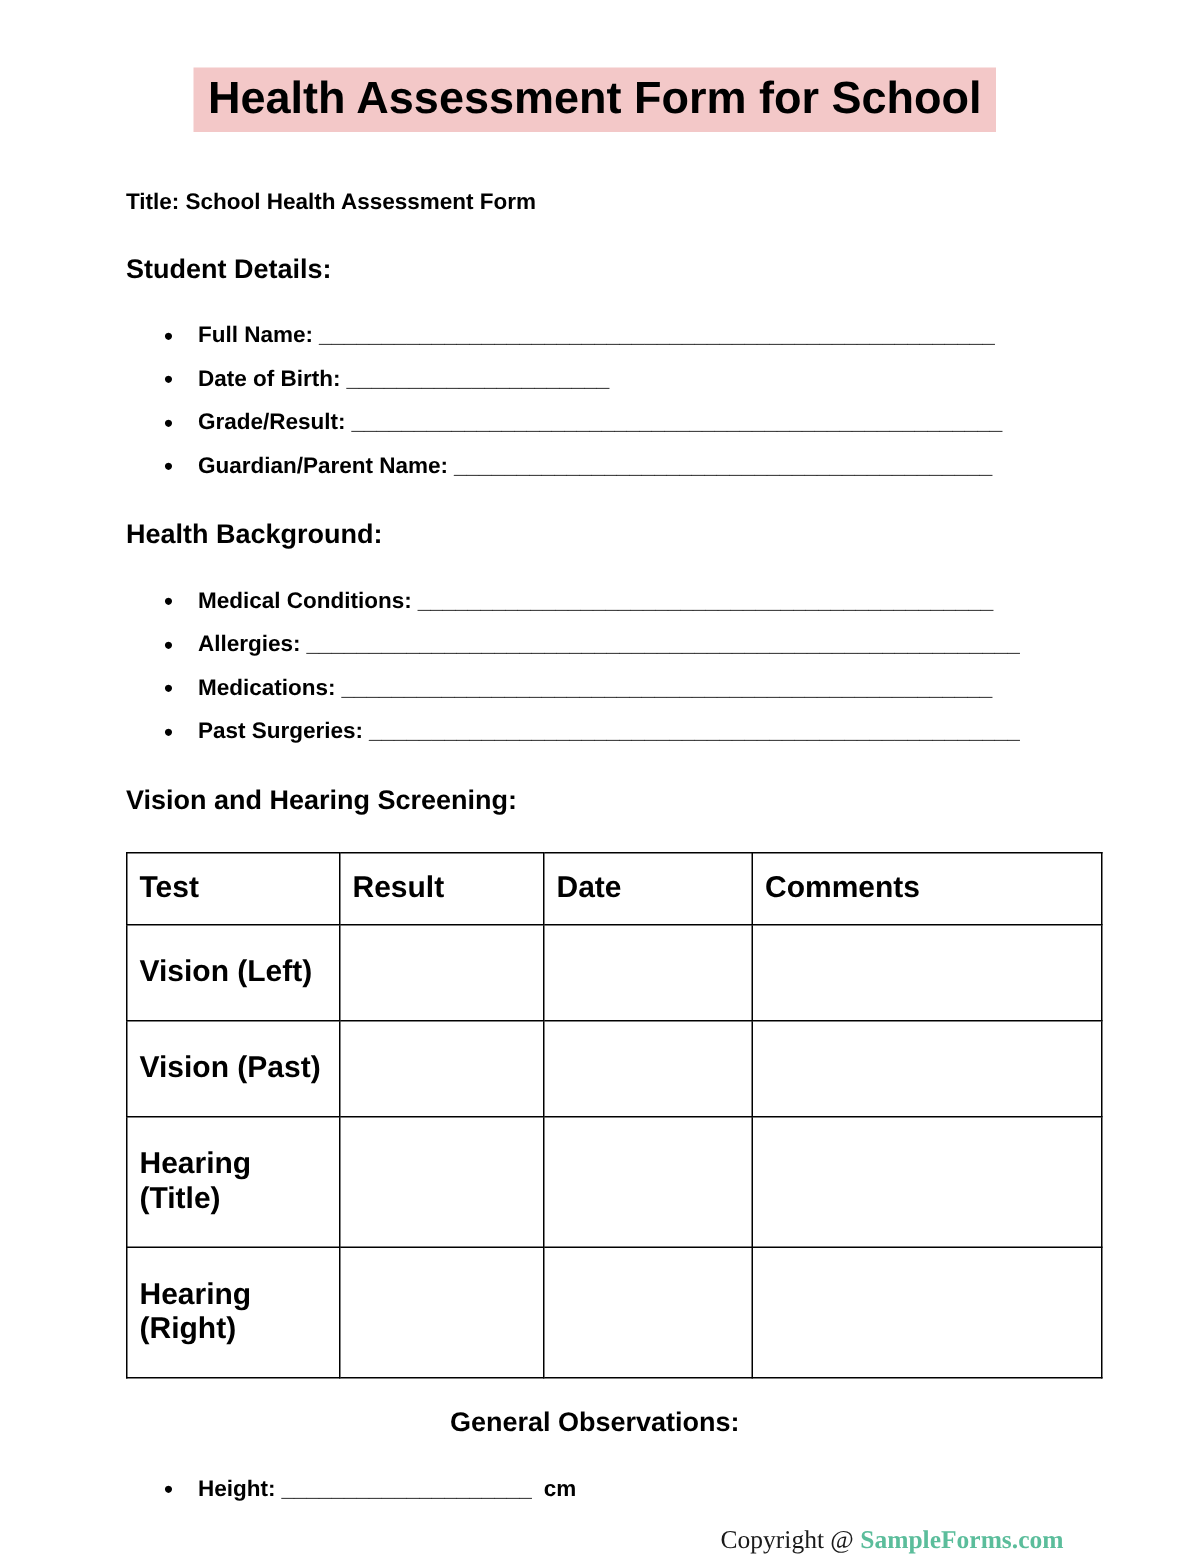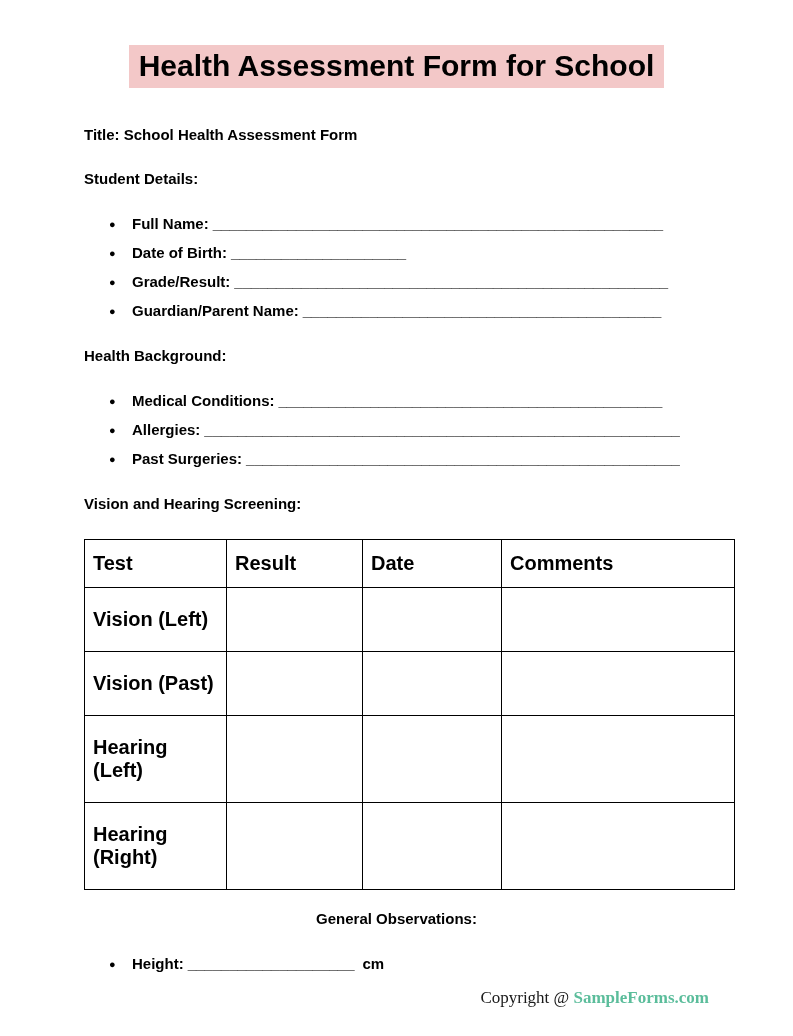--- a/index.html
+++ b/index.html
@@ -30,21 +30,21 @@
 
   .doc-line {
     margin: 38px 0 0 0;
     font-size: 15px;
     font-weight: bold;
     line-height: 18px;
   }
 
   .section-heading {
     margin: 26px 0 0 0;
-    font-size: 15px;
+    font-size: 18px;
     font-weight: bold;
     line-height: 18px;
   }
   .section-heading.tight { margin-top: 20px; text-align: center; }
 
   ul.fields {
     list-style: none;
     margin: 27px 0 0 0;
     padding: 0 0 0 25px;
   }
@@ -115,20 +115,21 @@
   <li><span class="bullet"></span><span>Date of Birth:</span><span class="blank">_____________________</span></li>
   <li><span class="bullet"></span><span>Grade/Result:</span><span class="blank">____________________________________________________</span></li>
   <li><span class="bullet"></span><span>Guardian/Parent Name:</span><span class="blank">___________________________________________</span></li>
 </ul>
 
 <p class="section-heading">Health Background:</p>
 
 <ul class="fields">
   <li><span class="bullet"></span><span>Medical Conditions:</span><span class="blank">______________________________________________</span></li>
   <li><span class="bullet"></span><span>Allergies:</span><span class="blank">_________________________________________________________</span></li>
+  <li><span class="bullet"></span><span>Medications:</span><span class="blank">____________________________________________________</span></li>
   <li><span class="bullet"></span><span>Past Surgeries:</span><span class="blank">____________________________________________________</span></li>
 </ul>
 
 <p class="section-heading">Vision and Hearing Screening:</p>
 
 <table class="screening">
   <colgroup>
     <col style="width:142px">
       <col style="width:136px">
       <col style="width:139px">
@@ -149,21 +150,21 @@
       <td class="empty-cell"></td>
       <td class="empty-cell"></td>
     </tr>
     <tr>
       <td>Vision (Past)</td>
       <td class="empty-cell"></td>
       <td class="empty-cell"></td>
       <td class="empty-cell"></td>
     </tr>
     <tr>
-      <td>Hearing (Left)</td>
+      <td>Hearing (Title)</td>
       <td class="empty-cell"></td>
       <td class="empty-cell"></td>
       <td class="empty-cell"></td>
     </tr>
     <tr>
       <td>Hearing (Right)</td>
       <td class="empty-cell"></td>
       <td class="empty-cell"></td>
       <td class="empty-cell"></td>
     </tr>

